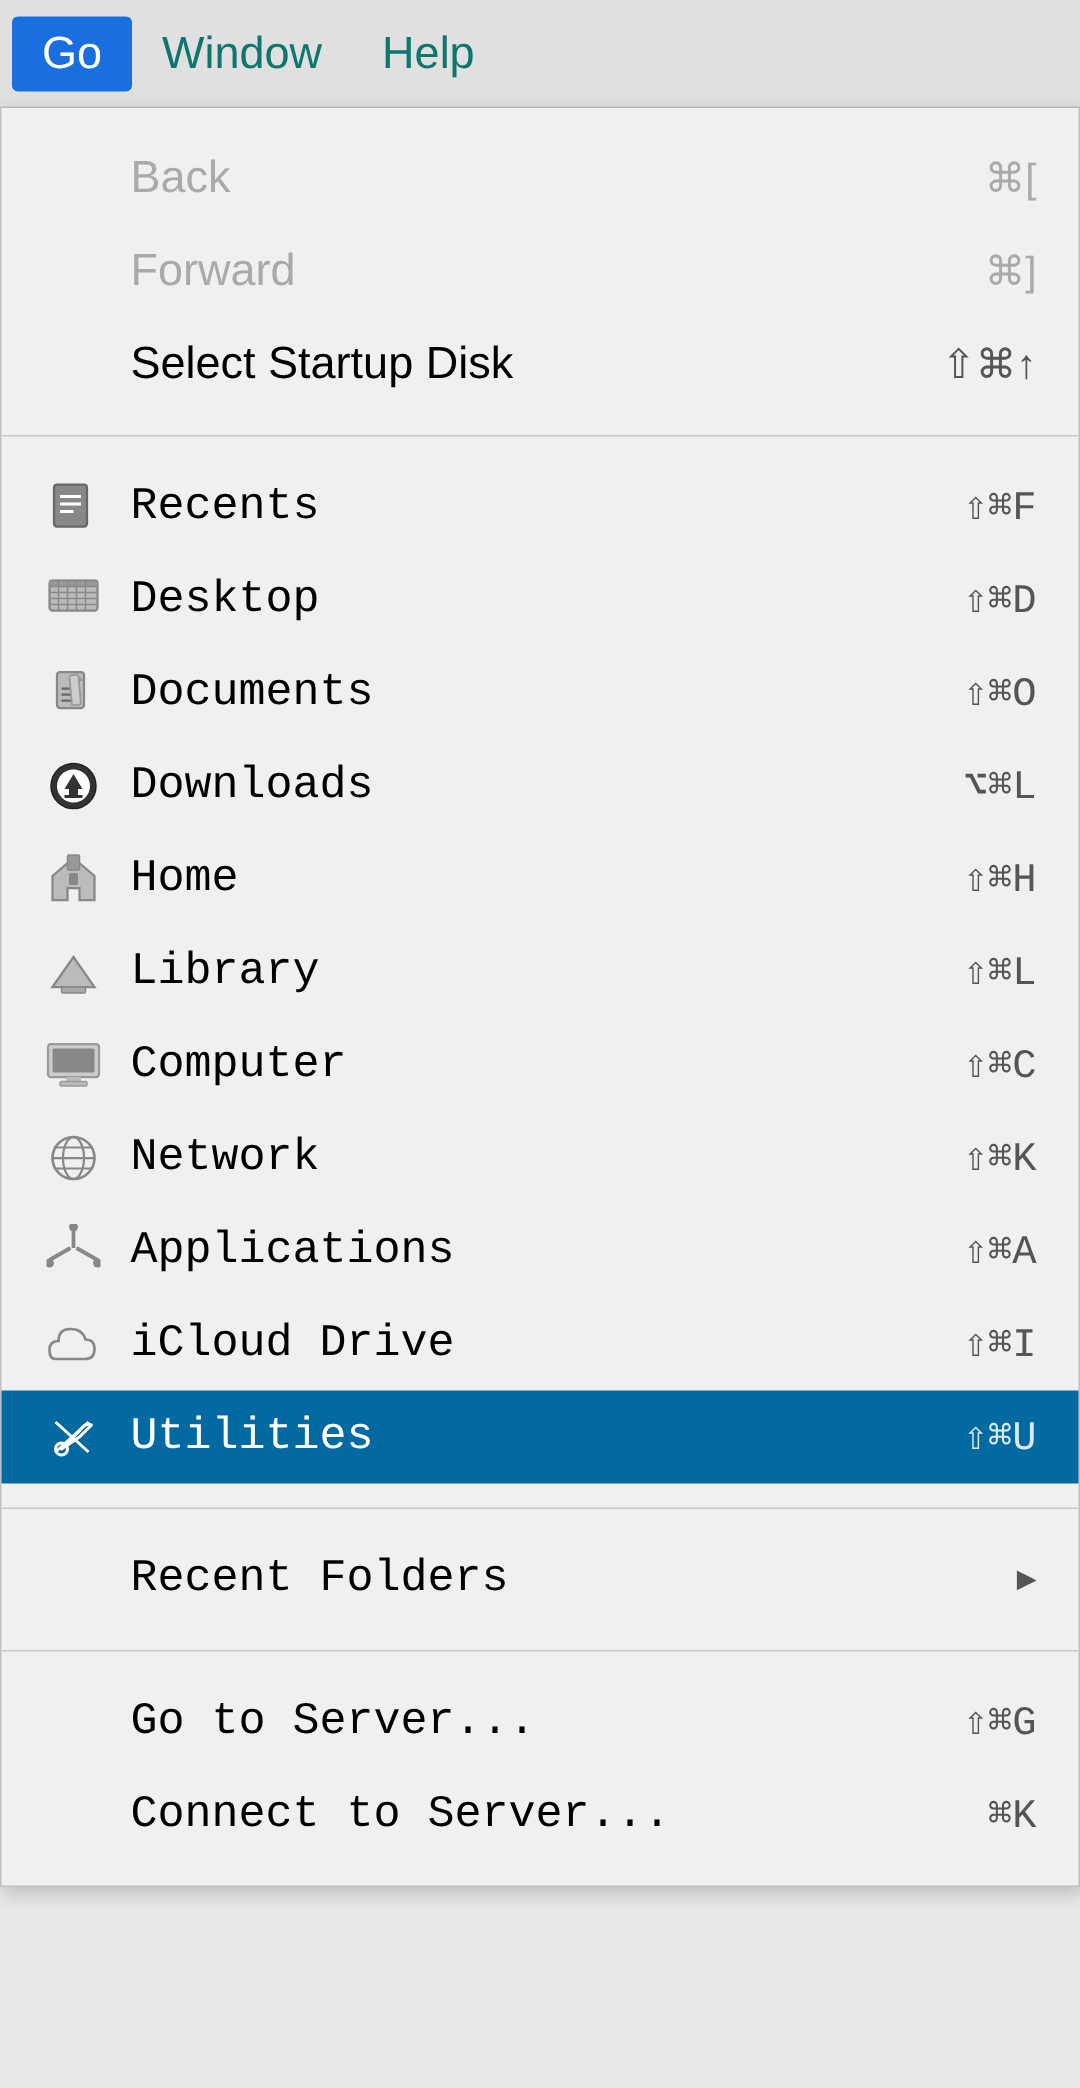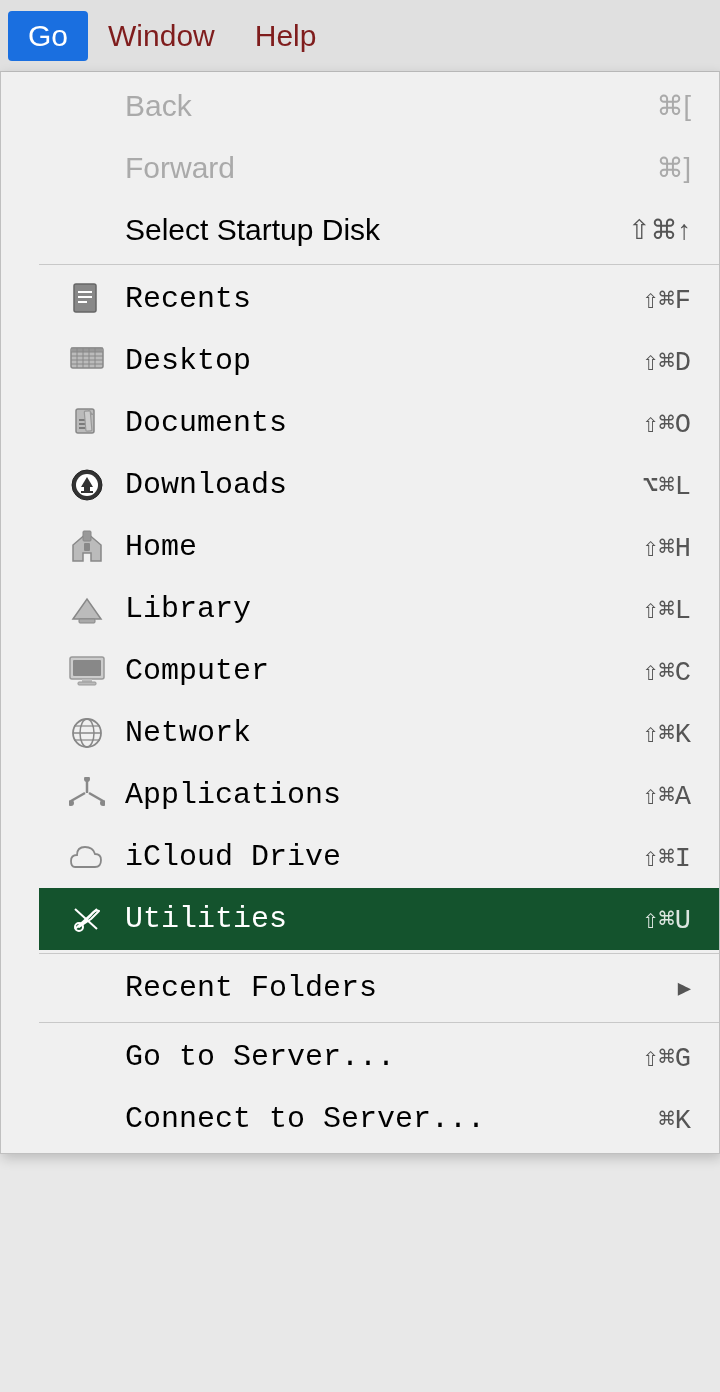--- a/index.html
+++ b/index.html
@@ -22,41 +22,40 @@
       background: #e0e0e0;
       border-bottom: 1px solid #c0c0c0;
       padding: 12px 8px;
       height: 72px;
     }
 
     .menu-bar-item {
       padding: 8px 20px;
       font-size: 30px;
       font-weight: 400;
-      color: #7f1d1d;
+      color: #0f766e;
       cursor: default;
       border-radius: 4px;
     }
 
     .menu-bar-item.active {
       background: #1a6fe0;
       color: #fff;
     }
 
     .menu-dropdown {
       background: #f0f0f0;
       border: 1px solid #c0c0c0;
       border-top: none;
       width: 720px;
       box-shadow: 2px 4px 12px rgba(0,0,0,0.2);
     }
 
     .menu-section {
-      padding: 3px 0;
-      margin-left: 38px;
+      padding: 16px 0;
     }
 
     .menu-section + .menu-section {
       border-top: 1px solid #c8c8c8;
       font-family: Liberation Mono, monospace;
     }
 
     .menu-item {
       display: flex;
       align-items: center;
@@ -65,21 +64,21 @@
       cursor: default;
       color: #000;
       min-height: 62px;
     }
 
     .menu-item.disabled {
       color: #aaa;
     }
 
     .menu-item.highlighted {
-      background: #14532d;
+      background: #0369a1;
       color: #fff;
     }
 
     .menu-item-left {
       display: flex;
       align-items: center;
       gap: 18px;
     }
 
     .menu-icon {

